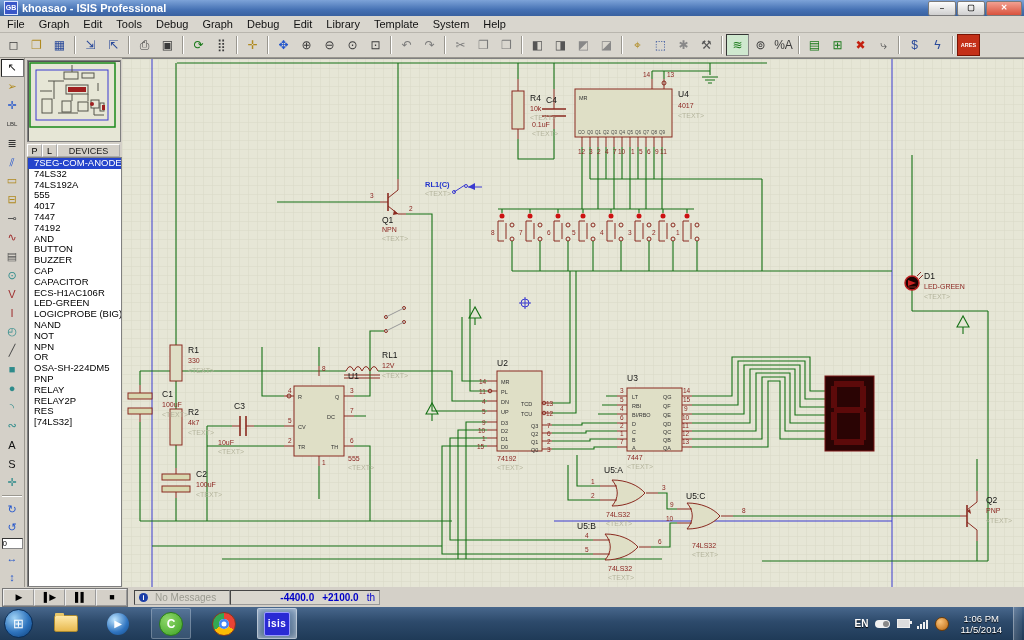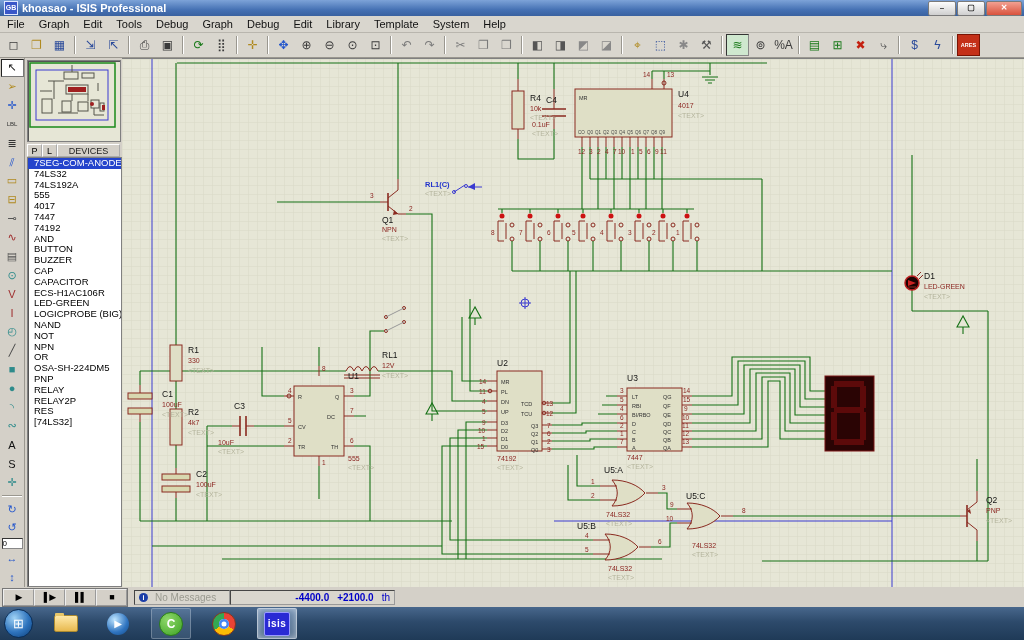--- a/index.html
+++ b/index.html
@@ -71,21 +71,21 @@
   .statusbar{position:absolute;left:0;top:587px;width:1024px;height:20px;background:#d4d0c8;
     display:flex;align-items:center;font-size:10px;color:#333;padding:0 2px;box-sizing:border-box}
   .playgrp{display:flex;border:1px solid #777;margin-right:6px}
   .pbtn{width:29px;height:15px;border:1px outset #eee;background:#d4d0c8;display:flex;
     align-items:center;justify-content:center;font-size:9px;color:#000;letter-spacing:-1px}
   .panel{border:1px inset #999;height:15px;display:flex;align-items:center;padding:0 4px;box-sizing:border-box;background:#d9d6ce}
   .msg{width:96px;color:#9a9a90;gap:4px}
   .infoicon{width:9px;height:9px;border-radius:50%;background:#1b3ea8;color:#fff;font-size:7px;
     line-height:9px;text-align:center;font-weight:bold;margin-right:3px}
   .sheet{flex:1;background:#f2f0e8;margin:0 4px;color:#222}
-  .coords{width:165px;justify-content:flex-end;gap:8px;color:#0000c8;font-weight:bold}
+  .coords{width:150px;justify-content:flex-end;gap:8px;color:#0000c8;font-weight:bold}
   .coords .units{font-weight:normal}
   
   .taskbar{position:absolute;left:0;top:607px;width:1024px;height:33px;
     background:linear-gradient(#4a6millionaire???,#000)}
   .taskbar{background:linear-gradient(#48678c,#2d4a6b 45%,#1f3a57)}
   .tbleft{position:absolute;left:4px;top:0;height:33px;display:flex;align-items:center;gap:14px}
   .orb{width:27px;height:27px;border-radius:50%;background:radial-gradient(circle at 35% 30%,#9fd2f5,#2e73bd 55%,#0c3e77);
     border:1px solid #0a2c55;display:flex;align-items:center;justify-content:center;color:#fff;font-size:13px}
   .app{width:38px;height:29px;display:flex;align-items:center;justify-content:center;border-radius:2px}
   .app.active{background:rgba(200,225,255,.35);border:1px solid rgba(255,255,255,.55);box-shadow:inset 0 0 6px rgba(255,255,255,.5)}
@@ -720,13 +720,30 @@
     <div class="app open">
         <div class="coccoc">C</div>
       </div>
     <div class="app">
         <div class="chrome"></div>
       </div>
     <div class="app active">
         <div class="isis">isis</div>
       </div>
   </div>
+  <div class="tbright">
+    <span class="lang">EN</span>
+    <span class="pill"></span>
+    <span class="battery"></span>
+    <span class="signal">
+        <i style="height:3px"></i>
+        <i style="height:5px"></i>
+        <i style="height:7px"></i>
+        <i style="height:9px"></i>
+      </span>
+    <span class="volume"></span>
+    <div class="clock">
+      <div>1:06 PM</div>
+      <div>11/5/2014</div>
+    </div>
+    <div class="showdesk"></div>
+  </div>
 </div>
 
 </body></html>

